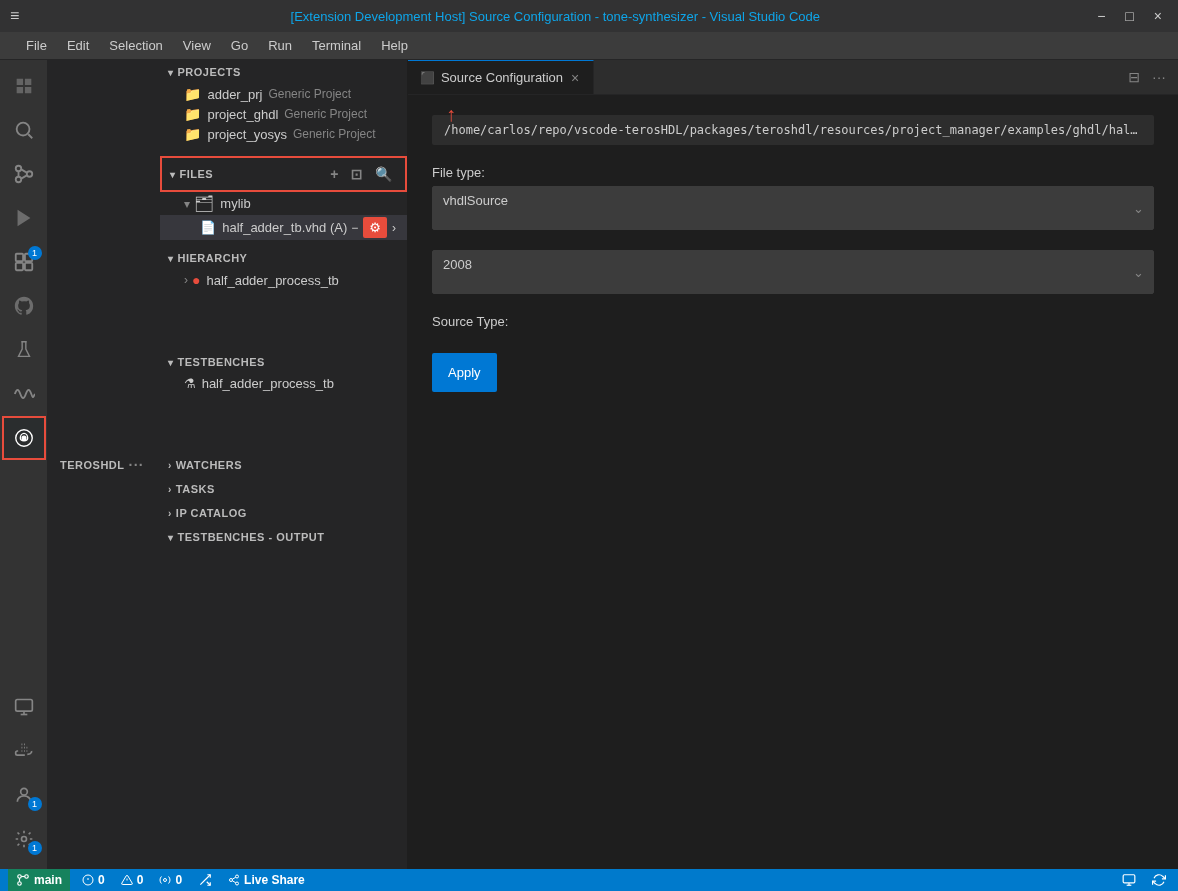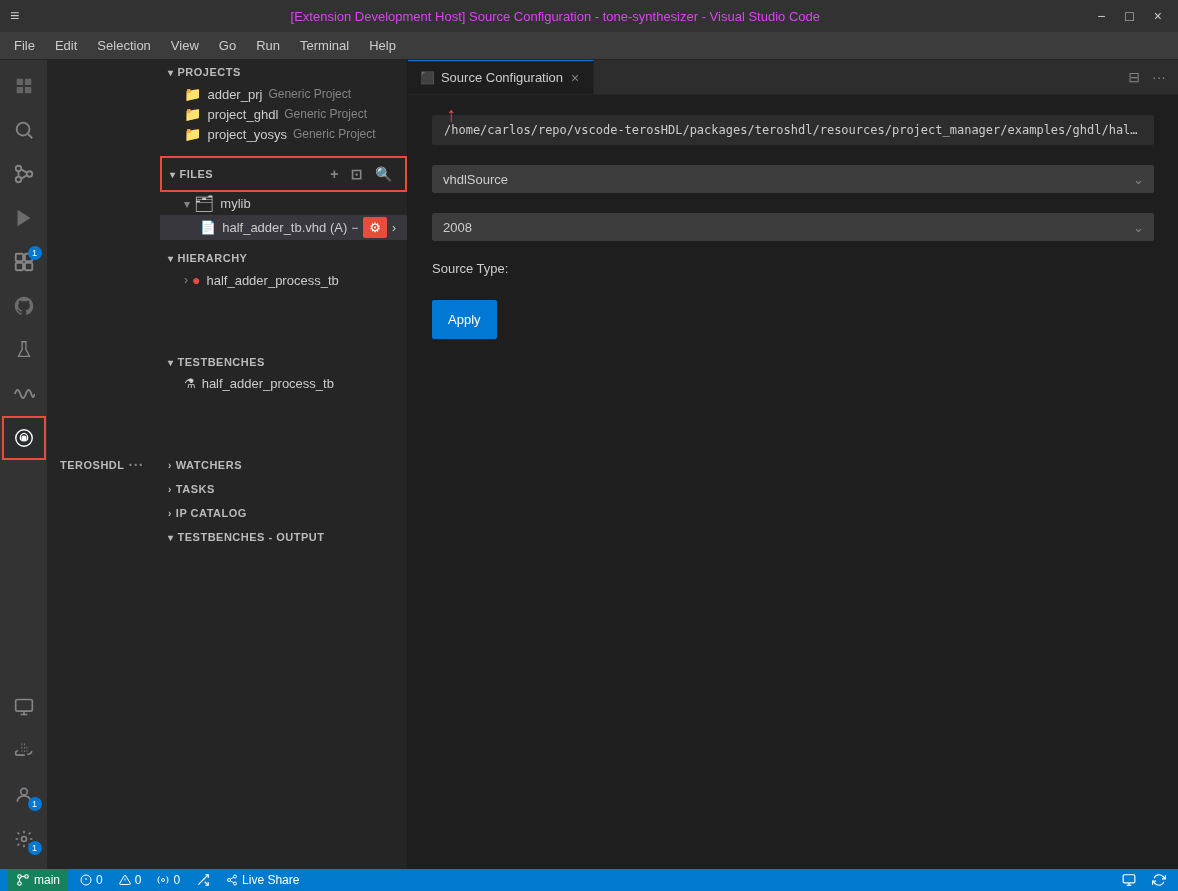--- a/index.html
+++ b/index.html
@@ -24,21 +24,21 @@
       justify-content: space-between;
       padding: 0 10px;
       flex-shrink: 0;
     }
     .titlebar-menu-icon {
       color: #ccc;
       font-size: 16px;
       cursor: pointer;
     }
     .titlebar-title {
-      color: #d946ef;
+      color: #0ea5e9;
       font-size: 13px;
       flex: 1;
       text-align: center;
     }
     .titlebar-controls {
       display: flex;
       gap: 8px;
     }
     .titlebar-btn {
       color: #ccc;
@@ -46,21 +46,21 @@
       font-size: 14px;
       padding: 2px 6px;
     }
 
     
     .menubar {
       background: #3c3c3c;
       height: 28px;
       display: flex;
       align-items: center;
-      padding: 0 4px;
+      padding: 0 16px;
       flex-shrink: 0;
       border-bottom: 1px solid #252526;
     }
     .menubar-item {
       color: #cccccc;
       padding: 4px 10px;
       cursor: pointer;
       font-size: 13px;
     }
 
@@ -313,21 +313,21 @@
       color: #cccccc;
       font-size: 13px;
       margin-bottom: 6px;
       display: block;
     }
     .form-select {
       width: 100%;
       background: #3c3c3c;
       color: #cccccc;
       border: 1px solid #3c3c3c;
-      padding: 6px 30px 5px 10px;
+      padding: 6px 30px 21px 10px;
       font-size: 13px;
       appearance: none;
       cursor: pointer;
       position: relative;
       border-radius: 2px;
     }
     .select-wrapper {
       position: relative;
     }
     .select-wrapper::after {
@@ -360,20 +360,21 @@
       justify-content: space-between;
       padding: 0 8px;
       flex-shrink: 0;
       font-size: 12px;
       color: white;
     }
     .status-left {
       display: flex;
       align-items: center;
       gap: 8px;
+      font-weight: bold;
     }
     .status-right {
       display: flex;
       align-items: center;
       gap: 8px;
     }
     .status-item {
       display: flex;
       align-items: center;
       gap: 4px;
@@ -627,20 +628,21 @@
 
     <div class="editor-area">
       
       <div style="position:relative;">
         <div style="position:absolute; left: 14px; top:-12px; color:#e74c3c; font-size:20px; z-index:10;">↑</div>
       </div>
 
       <div class="file-path-bar">/home/carlos/repo/vscode-terosHDL/packages/teroshdl/resources/project_manager/examples/ghdl/half_adder_tb.vhd</div>
 
       <div class="form-group">
+        <label class="form-label">File type:</label>
         <div class="select-wrapper">
           <select class="form-select">
             <option>vhdlSource</option>
             <option>verilogSource</option>
             <option>systemVerilogSource</option>
           </select>
         </div>
       </div>
 
       <div class="form-group">

